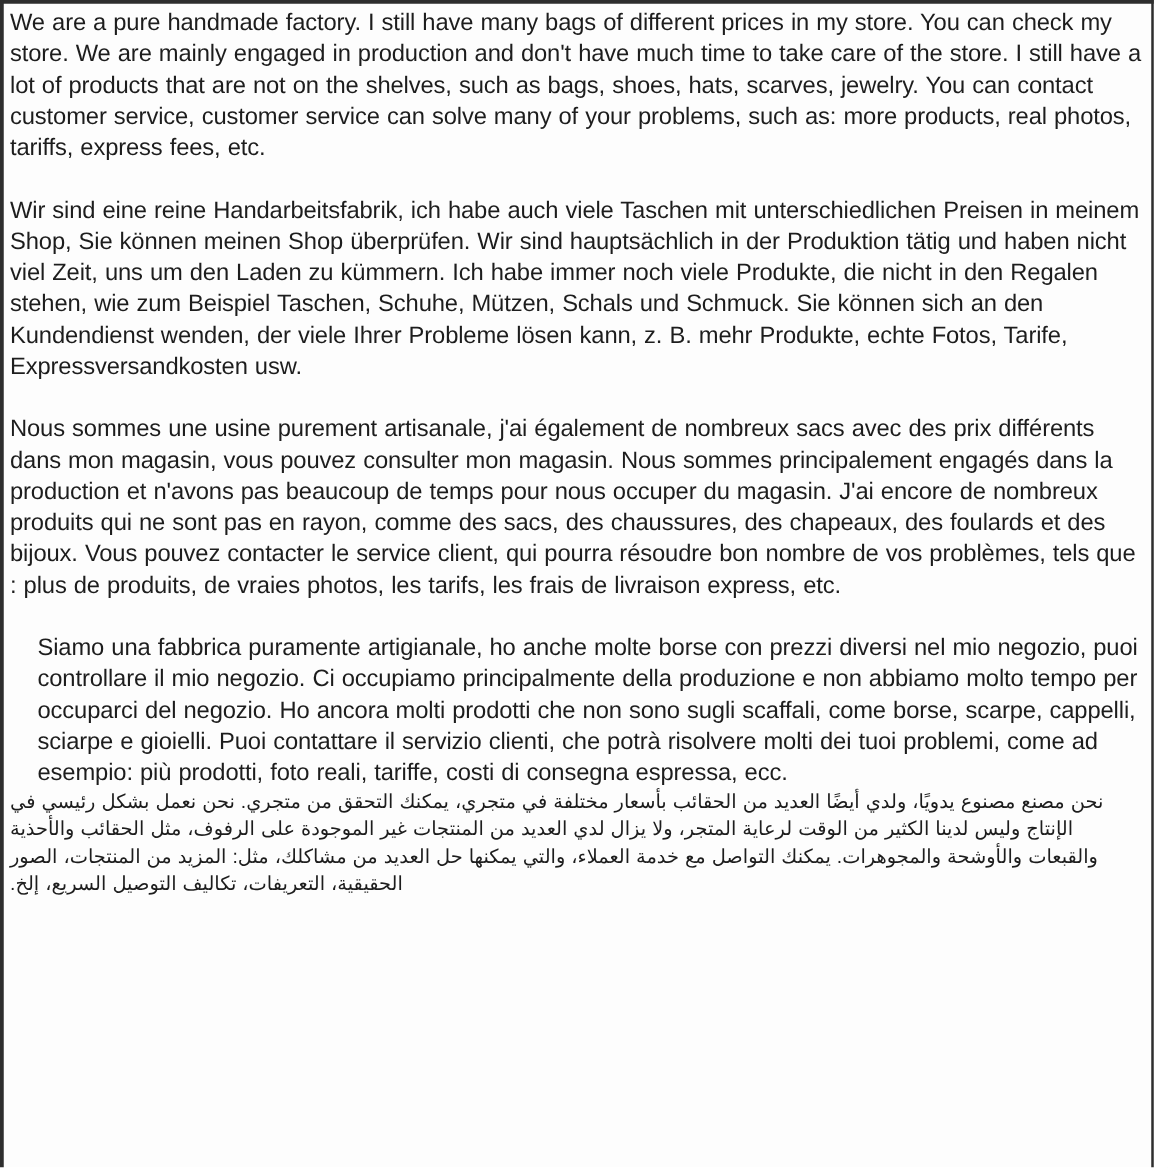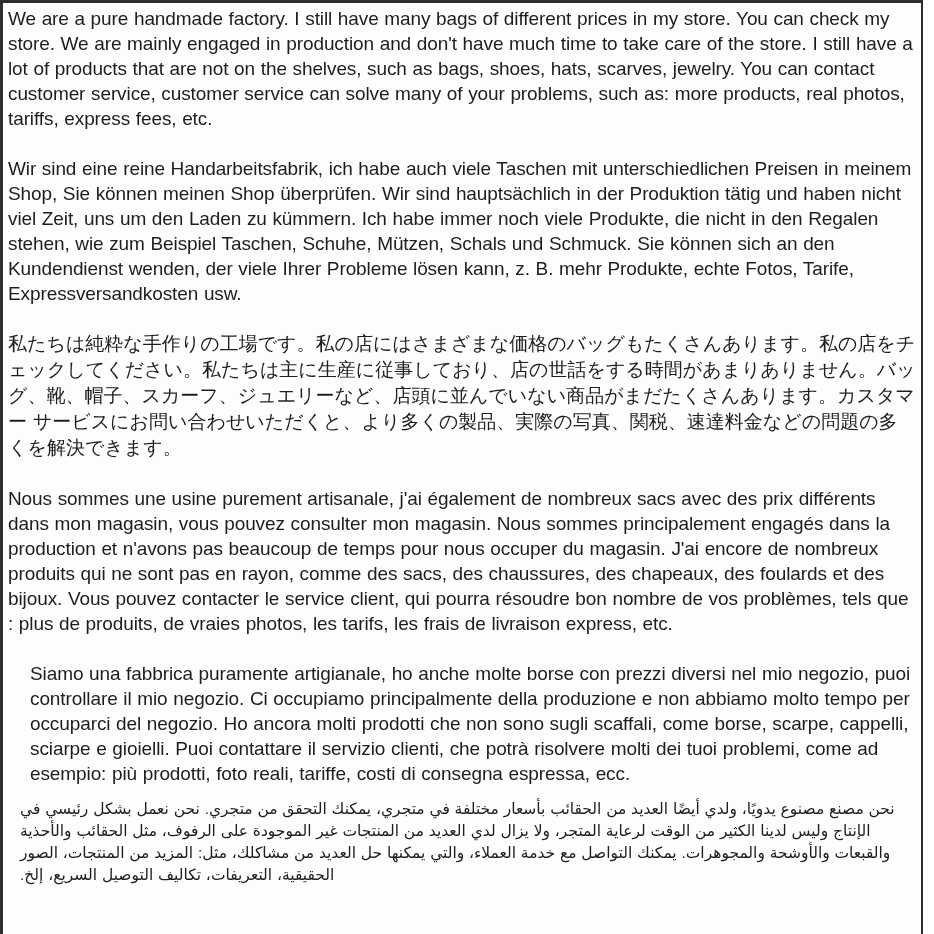--- a/index.html
+++ b/index.html
@@ -39,26 +39,25 @@
   }
   .para.italian {
     margin-bottom: 0;
     margin-left: 22px;
   }
   .para.arabic {
     direction: rtl;
     text-align: left;
     font-size: 15.5px;
     line-height: 22px;
-    margin: 12px;
+    margin: 0;
   }
 </style>
 </head>
 <body>
 
 <div class="doc">
   <p class="para english" lang="en">We are a pure handmade factory. I still have many bags of different prices in my store. You can check my store. We are mainly engaged in production and don't have much time to take care of the store. I still have a lot of products that are not on the shelves, such as bags, shoes, hats, scarves, jewelry. You can contact customer service, customer service can solve many of your problems, such as: more products, real photos, tariffs, express fees, etc.</p>
   <p class="para german" lang="de">Wir sind eine reine Handarbeitsfabrik, ich habe auch viele Taschen mit unterschiedlichen Preisen in meinem Shop, Sie können meinen Shop überprüfen. Wir sind hauptsächlich in der Produktion tätig und haben nicht viel Zeit, uns um den Laden zu kümmern. Ich habe immer noch viele Produkte, die nicht in den Regalen stehen, wie zum Beispiel Taschen, Schuhe, Mützen, Schals und Schmuck. Sie können sich an den Kundendienst wenden, der viele Ihrer Probleme lösen kann, z. B. mehr Produkte, echte Fotos, Tarife, Expressversandkosten usw.</p>
-  <p class="para japanese" lang="ja">私たちは純粋な手作りの工場です。私の店にはさまざまな価格のバッグもたくさんあります。私の店をチェックしてください。私たちは主に生産に従事しており、店の世話をする時間があまりありません。バッグ、靴、帽子、スカーフ、ジュエリーなど、店頭に並んでいない商品がまだたくさんあります。カスタマー サービスにお問い合わせいただくと、より多くの製品、実際の写真、関税、速達料金などの問題の多くを解決できます。</p>
   <p class="para french" lang="fr">Nous sommes une usine purement artisanale, j'ai également de nombreux sacs avec des prix différents dans mon magasin, vous pouvez consulter mon magasin. Nous sommes principalement engagés dans la production et n'avons pas beaucoup de temps pour nous occuper du magasin. J'ai encore de nombreux produits qui ne sont pas en rayon, comme des sacs, des chaussures, des chapeaux, des foulards et des bijoux. Vous pouvez contacter le service client, qui pourra résoudre bon nombre de vos problèmes, tels que : plus de produits, de vraies photos, les tarifs, les frais de livraison express, etc.</p>
   <p class="para italian" lang="it">Siamo una fabbrica puramente artigianale, ho anche molte borse con prezzi diversi nel mio negozio, puoi controllare il mio negozio. Ci occupiamo principalmente della produzione e non abbiamo molto tempo per occuparci del negozio. Ho ancora molti prodotti che non sono sugli scaffali, come borse, scarpe, cappelli, sciarpe e gioielli. Puoi contattare il servizio clienti, che potrà risolvere molti dei tuoi problemi, come ad esempio: più prodotti, foto reali, tariffe, costi di consegna espressa, ecc.</p>
   <p class="para arabic" lang="ar" dir="rtl">نحن مصنع مصنوع يدويًا، ولدي أيضًا العديد من الحقائب بأسعار مختلفة في متجري، يمكنك التحقق من متجري. نحن نعمل بشكل رئيسي في الإنتاج وليس لدينا الكثير من الوقت لرعاية المتجر، ولا يزال لدي العديد من المنتجات غير الموجودة على الرفوف، مثل الحقائب والأحذية والقبعات والأوشحة والمجوهرات. يمكنك التواصل مع خدمة العملاء، والتي يمكنها حل العديد من مشاكلك، مثل: المزيد من المنتجات، الصور الحقيقية، التعريفات، تكاليف التوصيل السريع، إلخ.</p>
 </div>
 
 </body></html>

